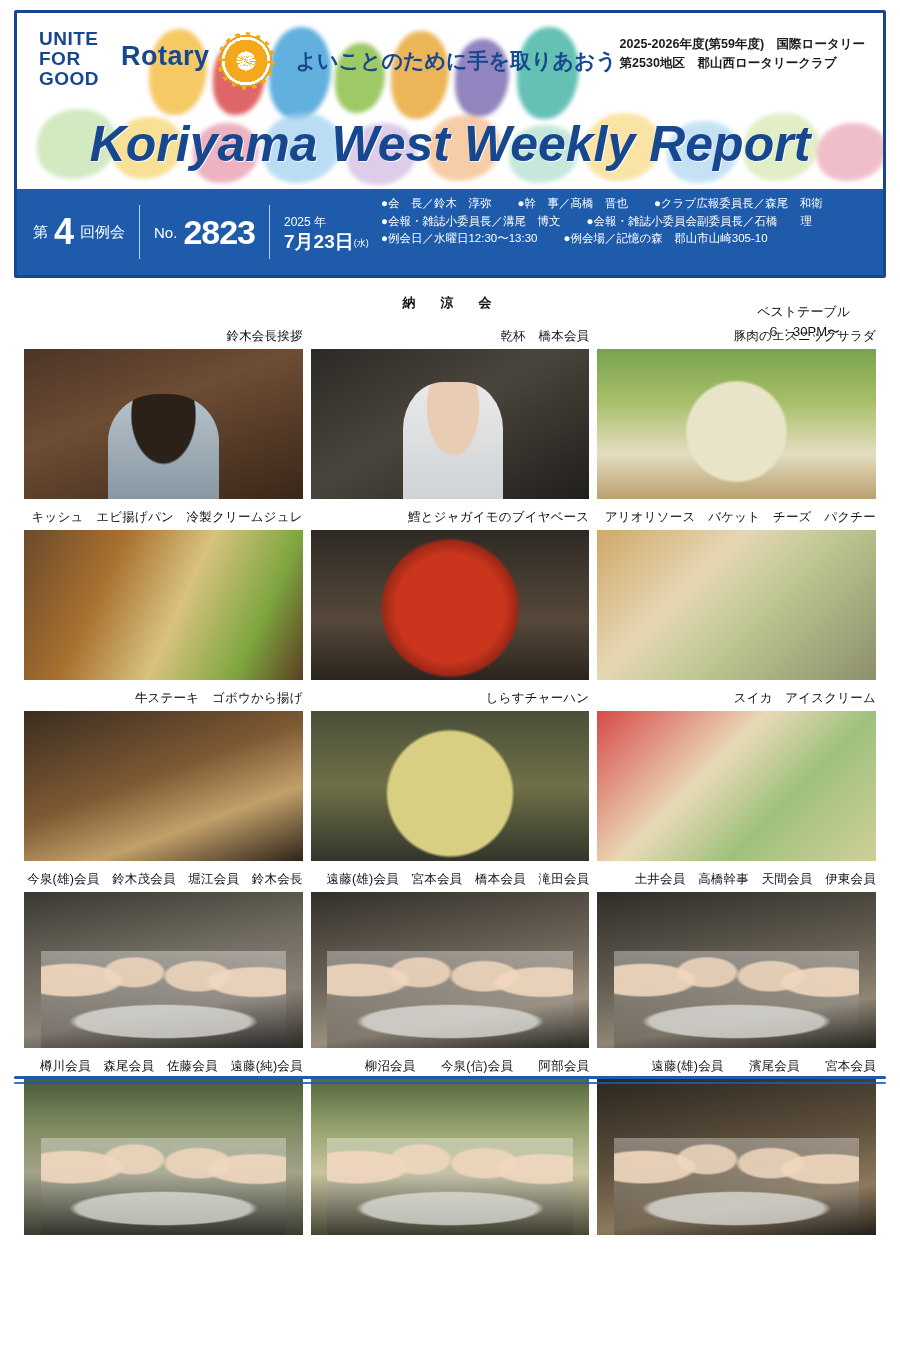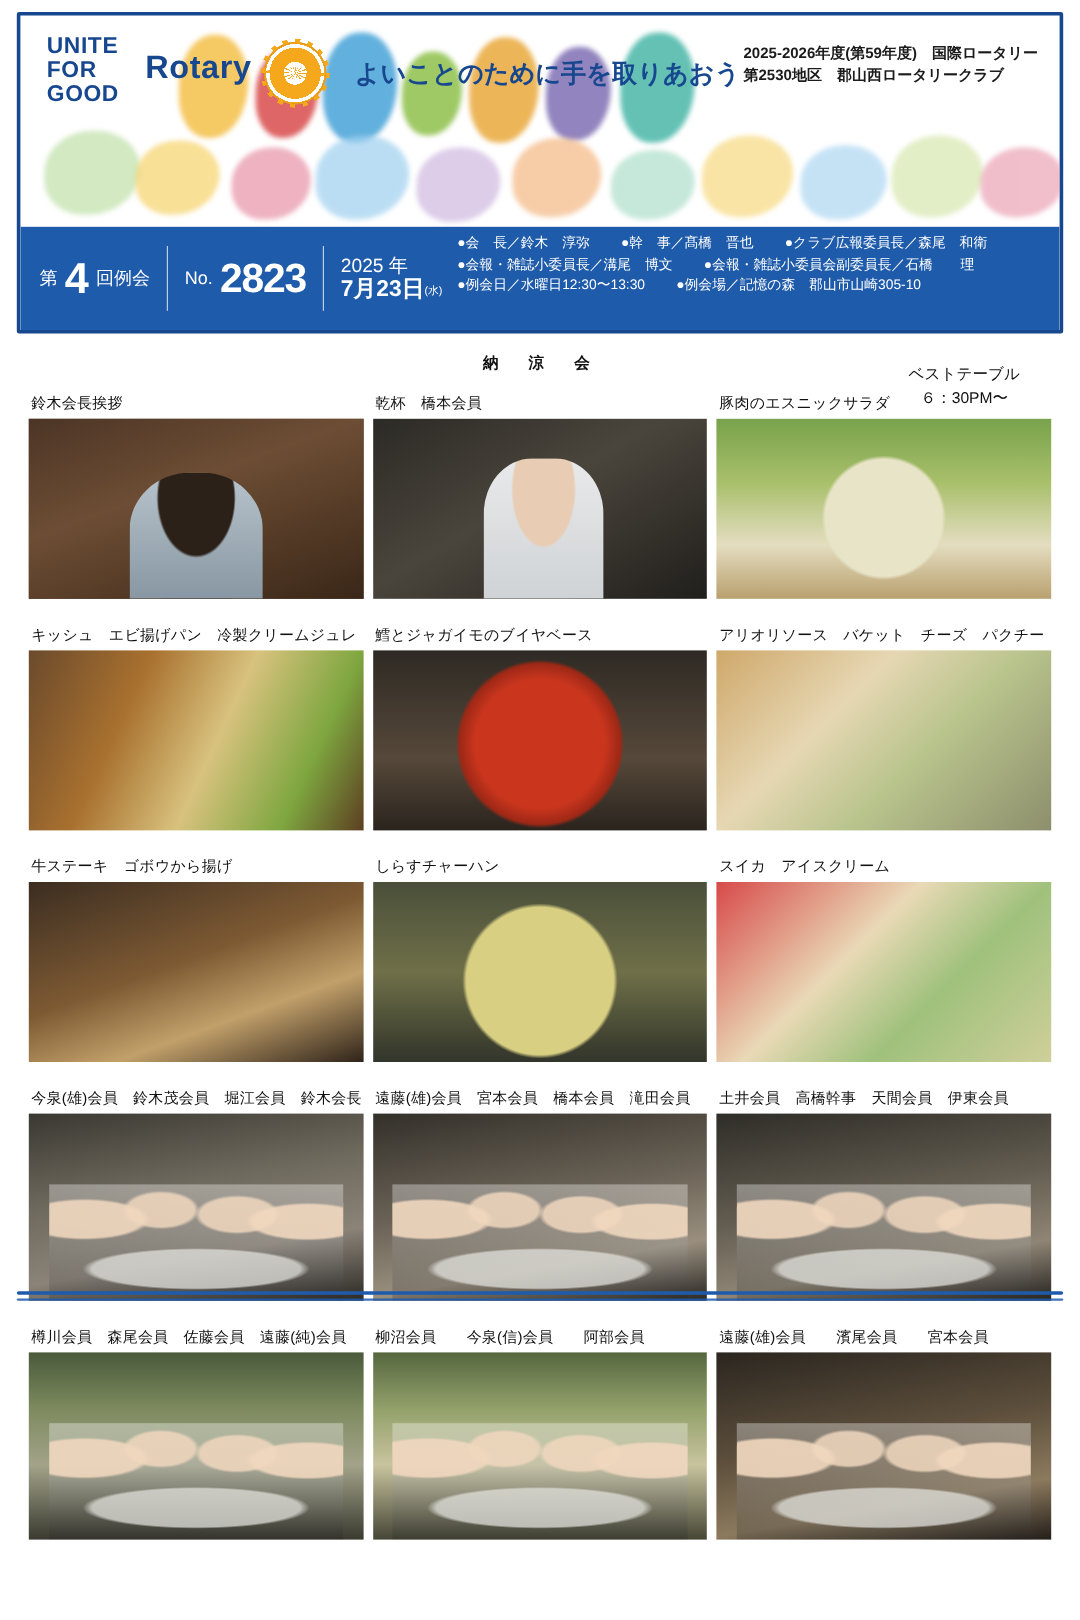--- a/index.html
+++ b/index.html
@@ -154,21 +154,21 @@
     line-height: 20px;
     color: #111;
   }
 
   .grid {
     margin-top: 12px;
     display: grid;
     grid-template-columns: repeat(3, 1fr);
     gap: 0 8px;
   }
-  .cell { margin-bottom: 18px; }
+  .cell { margin-bottom: 6px; text-align: right; }
   .cap {
     font-size: 12.5px;
     color: #111;
     margin: 4px 0 4px 2px;
     white-space: nowrap;
     letter-spacing: .2px;
   }
   .photo {
     width: 100%;
     height: 150px;
@@ -282,32 +282,33 @@
           <span class="wheel-teeth"></span>
         </div>
       <div class="slogan">よいことのために手を取りあおう</div>
 
       <div class="hdr-meta">
         <div>2025-2026年度(第59年度)　国際ロータリー</div>
         <div>第2530地区　郡山西ロータリークラブ</div>
       </div>
     </div>
 
+    <div class="title-main">Koriyama West Weekly Report</div>
 
     <div class="bluebar">
       <div class="issue-box">
         <span class="lbl">第</span>
         <span class="big">4</span>
         <span class="lbl">回例会</span>
         <span class="vline"></span>
         <span class="lbl">No.</span>
         <span class="num">2823</span>
         <span class="vline"></span>
         <span class="datebox">
-          <span style="font-size:16px">2025 年</span><br>
+          <span style="font-size:12px">2025 年</span><br>
           <span class="d2">7月23日</span><span class="maru">(<span>水</span>)</span>
         </span>
       </div>
 
       <div class="officers">
         <div class="row2">
           <span>●会　長／鈴木　淳弥</span>
           <span>●幹　事／髙橋　晋也</span>
           <span>●クラブ広報委員長／森尾　和衛</span>
         </div>

